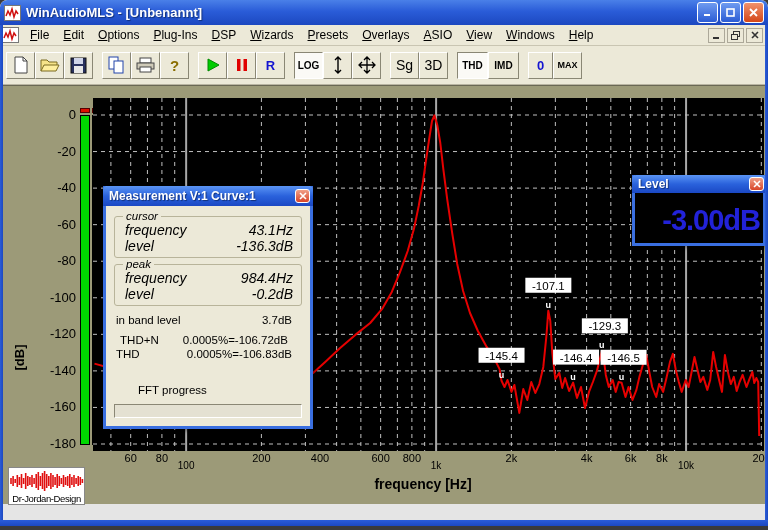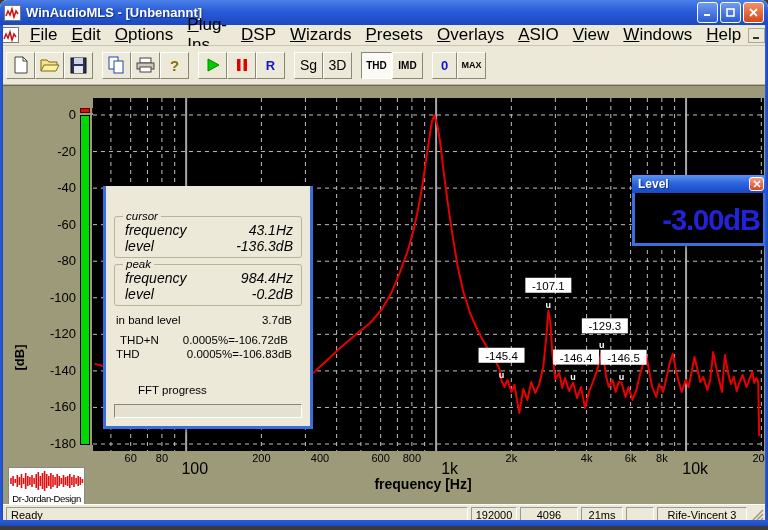--- a/index.html
+++ b/index.html
@@ -18,21 +18,21 @@
   .appicon{width:17px;height:16px;background:#fff;border:1px solid #777;
     display:inline-block;position:relative;flex:0 0 auto;}
   .winbtns{display:flex;gap:2px;}
   .wbtn{width:21px;height:21px;border:1px solid #fff;border-radius:3px;
     color:#fff;font-size:11px;font-weight:bold;display:flex;align-items:center;
     justify-content:center;background:linear-gradient(180deg,#6f9bf0,#2b5cd4);}
   .wbtn.close{background:linear-gradient(180deg,#f0926c,#d44718);}
   
   .menubar{position:absolute;left:0;top:25px;width:768px;height:21px;
     background:#ece9d8;border-bottom:1px solid #c9c5b2;display:flex;
-    align-items:center;font-size:17px;color:#000;padding:0 2px;}
+    align-items:center;font-size:12px;color:#000;padding:0 2px;}
   .menu-items{display:flex;flex:1;height:100%;align-items:center;}
   .menu-item{padding:2px 7px;cursor:default;}
   .menu-item u{text-decoration:underline;}
   .mdibtns{display:flex;gap:2px;margin-right:3px;}
   .mdib{width:17px;height:15px;border:1px solid #aca899;background:#ece9d8;
     display:flex;align-items:center;justify-content:center;font-size:9px;color:#222;}
   
   .toolbar{position:absolute;left:0;top:46px;width:768px;height:39px;
     background:#ece9d8;border-bottom:1px solid #b9b5a2;display:flex;
     align-items:center;padding-left:6px;}
@@ -46,21 +46,21 @@
   
   .client{position:absolute;left:3px;top:85px;width:762px;height:419px;
     background:#9c9a78;border-top:1px solid #6a6854;}
   .ylab{position:absolute;left:-14px;top:264px;width:60px;text-align:center;
     font-weight:bold;font-size:13px;color:#000;transform:rotate(-90deg);}
   .ytick{position:absolute;width:46px;text-align:right;font-size:13px;color:#000;height:14px;}
   .meter{position:absolute;width:10px;background:#00d800;border:1px solid #000;}
   .meterpeak{position:absolute;width:10px;height:5px;background:#dd1100;border:1px solid #550000;}
   .plot{position:absolute;left:90px;top:12px;width:671px;height:353px;background:#000;}
   .xtick-min{position:absolute;font-size:11px;color:#000;width:34px;text-align:center;top:366px;}
-  .xtick-maj{position:absolute;font-size:16px;color:#000;width:44px;text-align:right;top:374px;}
+  .xtick-maj{position:absolute;font-size:10px;color:#000;width:44px;text-align:center;top:374px;}
   .xlabel{position:absolute;left:260px;top:390px;width:320px;text-align:center;
     font-size:14px;font-weight:bold;color:#000;}
   
   .logo{position:absolute;left:5px;top:381px;width:77px;height:38px;background:#fff;
     border:1px solid #888;}
   .logo .ltext{position:absolute;left:0;bottom:0;width:100%;text-align:center;
     font-size:9.5px;color:#000;letter-spacing:-0.4px;}
   
   .dialog{position:absolute;left:100px;top:100px;width:210px;height:243px;
     border:3px solid #3a6fe0;border-top:none;background:#ece9d8;
@@ -224,20 +224,33 @@
             <polygon points="2,1 13,7 2,13" fill="#00cc00" stroke="#008800"></polygon>
           </svg>
         </span>
       <span class="tbtn">
           <svg width="10" height="12">
             <rect x="0" y="0" width="3.5" height="12" fill="#e00000"></rect>
             <rect x="6.5" y="0" width="3.5" height="12" fill="#e00000"></rect>
           </svg>
         </span>
       <span class="tbtn blue" style="font-size:13px;">R</span>
+    </span>
+    <span class="tgroup">
+      <span class="tbtn pressed" style="font-size:10px;">LOG</span>
+      <span class="tbtn">
+          <svg width="8" height="18">
+            <path d="M4,1 L4,17 M1,4 L4,1 L7,4 M1,14 L4,17 L7,14" fill="none" stroke="#000" stroke-width="1.4"></path>
+          </svg>
+        </span>
+      <span class="tbtn">
+          <svg width="18" height="18">
+            <path d="M9,1 L9,17 M1,9 L17,9 M6,4 L9,1 L12,4 M6,14 L9,17 L12,14 M4,6 L1,9 L4,12 M14,6 L17,9 L14,12" fill="none" stroke="#000" stroke-width="1.3"></path>
+          </svg>
+        </span>
     </span>
     <span class="tgroup">
       <span class="tbtn" style="font-size:14px;font-weight:normal;">Sg</span>
       <span class="tbtn" style="font-size:14px;font-weight:normal;">3D</span>
     </span>
     <span class="tgroup">
       <span class="tbtn pressed" style="width:31px;font-size:10px;">THD</span>
       <span class="tbtn" style="width:31px;font-size:10px;">IMD</span>
     </span>
     <span class="tgroup">
@@ -341,20 +354,28 @@
     <div class="xlabel">frequency [Hz]</div>
 
     <div class="logo">
       <svg width="75" height="26" viewBox="0 0 75 26">
         <path id="logowave" stroke="#e01010" stroke-width="1.6" fill="none" d="M2,10 L2,16 M4.1,8 L4.1,18 M6.2,11 L6.2,15 M8.3,7 L8.3,19 M10.4,9 L10.4,17 M12.5,6 L12.5,20 M14.600000000000001,10 L14.600000000000001,16 M16.700000000000003,5 L16.700000000000003,21 M18.8,8 L18.8,18 M20.900000000000002,9 L20.900000000000002,17 M23,7 L23,19 M25.1,10 L25.1,16 M27.200000000000003,6 L27.200000000000003,20 M29.3,4 L29.3,22 M31.400000000000002,8 L31.400000000000002,18 M33.5,5 L33.5,21 M35.6,3 L35.6,23 M37.7,6 L37.7,20 M39.800000000000004,8 L39.800000000000004,18 M41.9,5 L41.9,21 M44,7 L44,19 M46.1,9 L46.1,17 M48.2,6 L48.2,20 M50.300000000000004,8 L50.300000000000004,18 M52.400000000000006,10 L52.400000000000006,16 M54.5,7 L54.5,19 M56.6,9 L56.6,17 M58.7,8 L58.7,18 M60.800000000000004,6 L60.800000000000004,20 M62.900000000000006,9 L62.900000000000006,17 M65,7 L65,19 M67.10000000000001,10 L67.10000000000001,16 M69.2,8 L69.2,18 M71.3,9 L71.3,17 M73.4,11 L73.4,15 "></path>
       </svg>
       <div class="ltext">Dr-Jordan-Design</div>
     </div>
 
     <div class="dialog">
+      <div class="dtitle">
+        <span class="dttext">Measurement V:1 Curve:1</span>
+        <span class="xbtn">
+            <svg width="8" height="8">
+              <path d="M1,1 L7,7 M7,1 L1,7" stroke="#fff" stroke-width="1.6"></path>
+            </svg>
+          </span>
+      </div>
       <div class="dbody">
         <div class="group" style="top:10px;">
           <span class="legend">cursor</span>
           <div class="grow" style="top:5px;">
             <span>frequency</span>
             <span>43.1Hz</span>
           </div>
           <div class="grow" style="top:21px;">
             <span>level</span>
             <span>-136.3dB</span>
@@ -396,30 +417,17 @@
               <path d="M1,1 L7,7 M7,1 L1,7" stroke="#fff" stroke-width="1.6"></path>
             </svg>
           </span>
       </div>
       <div class="lvbody">
         <span class="lvvalue">-3.00dB</span>
       </div>
     </div>
   </div>
 
-  <div class="statusbar">
-    <span class="spanel sready">Ready</span>
-    <span id="spanels" style="display:flex;">
-        <span class="spanel" style="width: 46px;">192000</span>
-        <span class="spanel" style="width: 58px;">4096</span>
-        <span class="spanel" style="width: 42px;">21ms</span>
-        <span class="spanel" style="width: 28px;"></span>
-        <span class="spanel" style="width: 90px;">Rife-Vincent 3</span>
-      </span>
-    <svg class="grip" viewBox="0 0 14 14">
-      <path d="M12,2 L2,12 M12,6 L6,12 M12,10 L10,12" stroke="#9d9a8a" stroke-width="1.6"></path>
-    </svg>
-  </div>
 
   <div class="brd" style="left:0;top:25px;width:3px;height:505px;"></div>
   <div class="brd" style="right:0;top:25px;width:3px;height:505px;"></div>
   <div class="brd" style="left:0;bottom:0;width:768px;height:6px;background:linear-gradient(180deg,#2a5cd8,#1c48c0);"></div>
 </div>
 
 </body></html>

